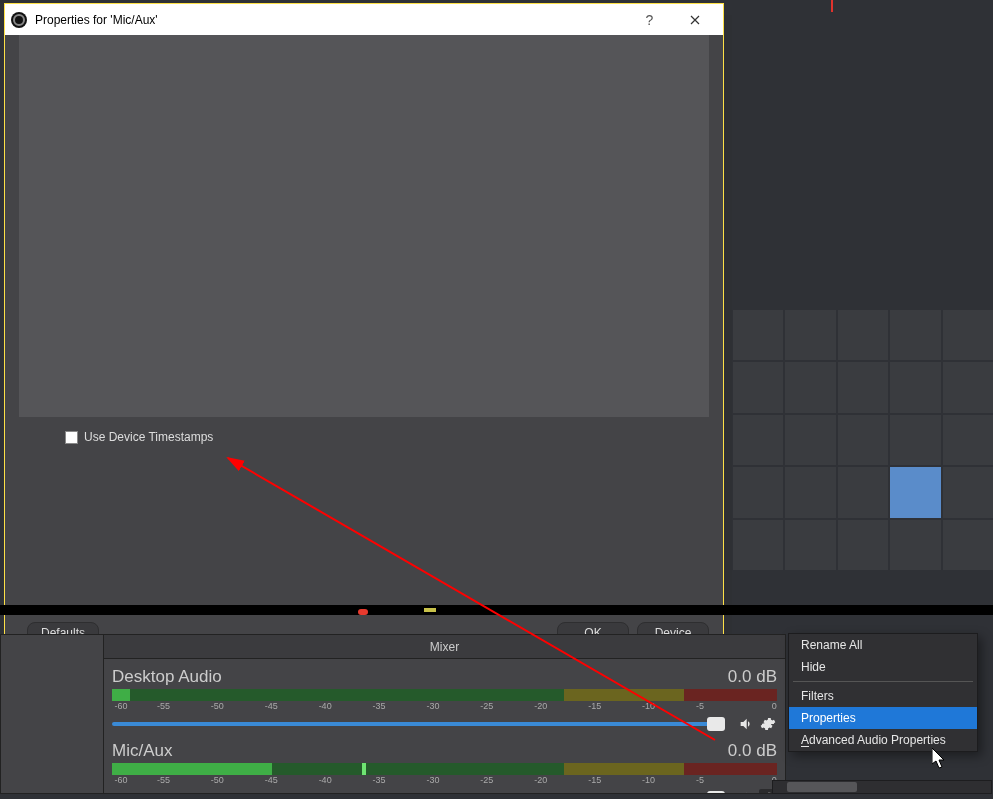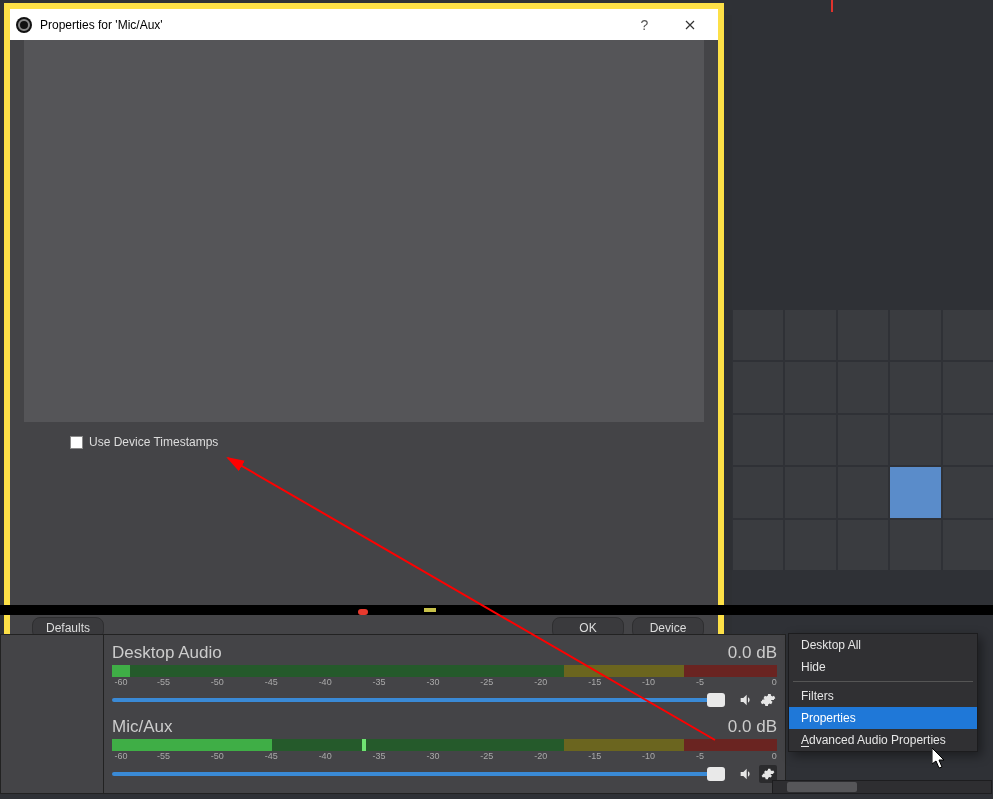--- a/index.html
+++ b/index.html
@@ -7,21 +7,21 @@
 
   
   .bg-grid{position:absolute;right:0;top:310px;width:260px;height:260px;display:grid;grid-template-columns:repeat(5,1fr);grid-template-rows:repeat(5,1fr);gap:2px}
   .bg-grid div{background:#3a3c40}
   .bg-grid .hl{background:#5a8cca}
 
   
   .playhead{position:absolute;top:0;right:160px;width:2px;height:12px;background:#e0332d}
 
   
-  .dialog{position:absolute;left:4px;top:3px;width:720px;height:652px;background:#444447;border:6px solid #fde047;box-shadow:8px 12px 0 0 rgba(0,0,0,0.02)}
+  .dialog{position:absolute;left:4px;top:3px;width:720px;height:652px;background:#444447;border:1px solid #fde047;box-shadow:8px 12px 0 0 rgba(0,0,0,0.02)}
   .titlebar{height:31px;background:#fff;color:#000;display:flex;align-items:center;padding:0 6px;font-size:12px}
   .titlebar .obs-icon{width:16px;height:16px;border-radius:50%;background:#111;margin-right:8px;display:flex;align-items:center;justify-content:center}
   .titlebar .obs-icon::after{content:"";width:8px;height:8px;border:2px solid #888;border-radius:50%;display:block}
   .titlebar .title{flex:1}
   .titlebar .winbtn{width:45px;height:31px;display:flex;align-items:center;justify-content:center;color:#555}
   .titlebar .winbtn.close svg{width:10px;height:10px}
   .titlebar .winbtn.help{font-size:14px}
 
   .preview{margin:0 14px 10px 14px;height:382px;background:#555558}
 
@@ -147,20 +147,21 @@
     <button>Device</button>
   </div>
 </div>
 
 <div class="blackbar"></div>
 <div class="yellowchip"></div>
 
 <div class="mixer-wrap">
   <div class="placeholder-left"></div>
   <div class="mixer-panel">
+    <div class="mixer-header">Mixer</div>
     <div class="mixer-body">
 
       <div class="channel">
         <div class="ch-row">
           <span>Desktop Audio</span>
           <span>0.0 dB</span>
         </div>
         <div class="meter desktop">
             <div class="fill"></div>
           </div>
@@ -239,21 +240,21 @@
 
     </div>
   </div>
 </div>
 
 <div class="mixer-scroll">
     <div class="thumb"></div>
   </div>
 
 <div class="ctxmenu">
-  <div class="item">Desktop All</div>
+  <div class="item">Rename All</div>
   <div class="item">Hide</div>
   <div class="sep"></div>
   <div class="item">Filters</div>
   <div class="item hover">Properties</div>
   <div class="item">
       <span class="ul">A</span>
       <span id="adv-rest">dvanced Audio Properties</span>
     </div>
 </div>
 

